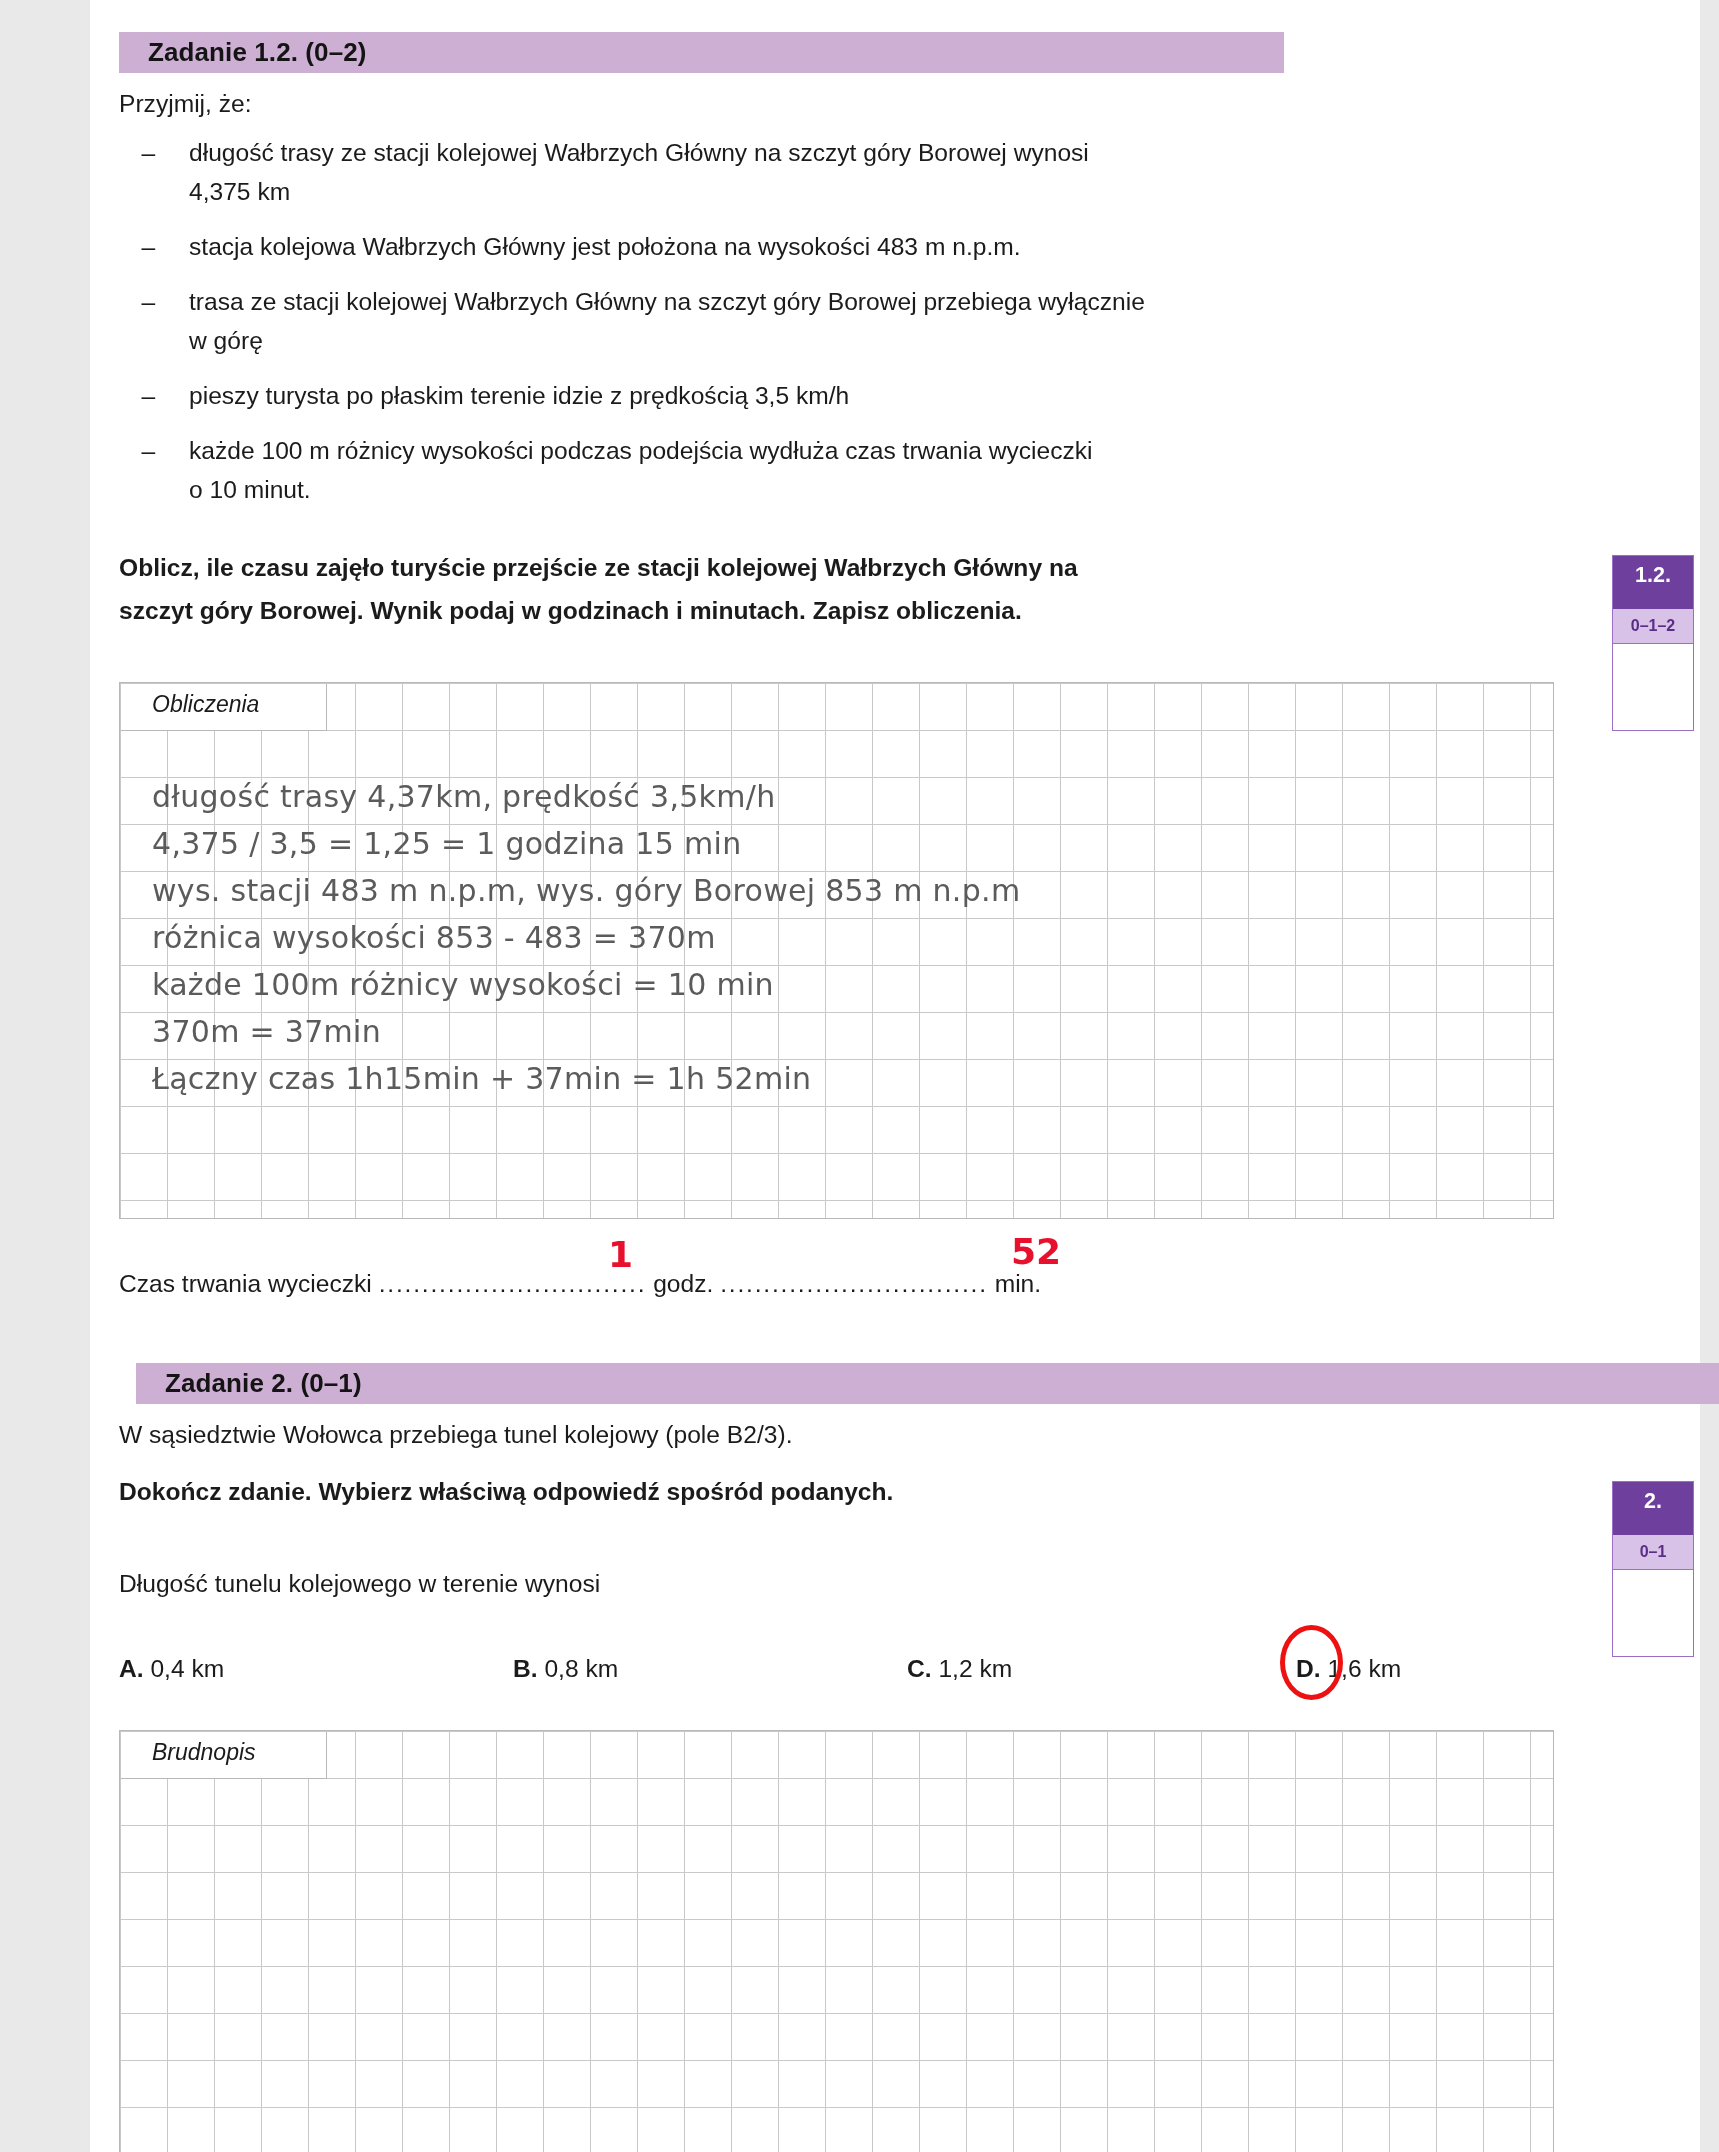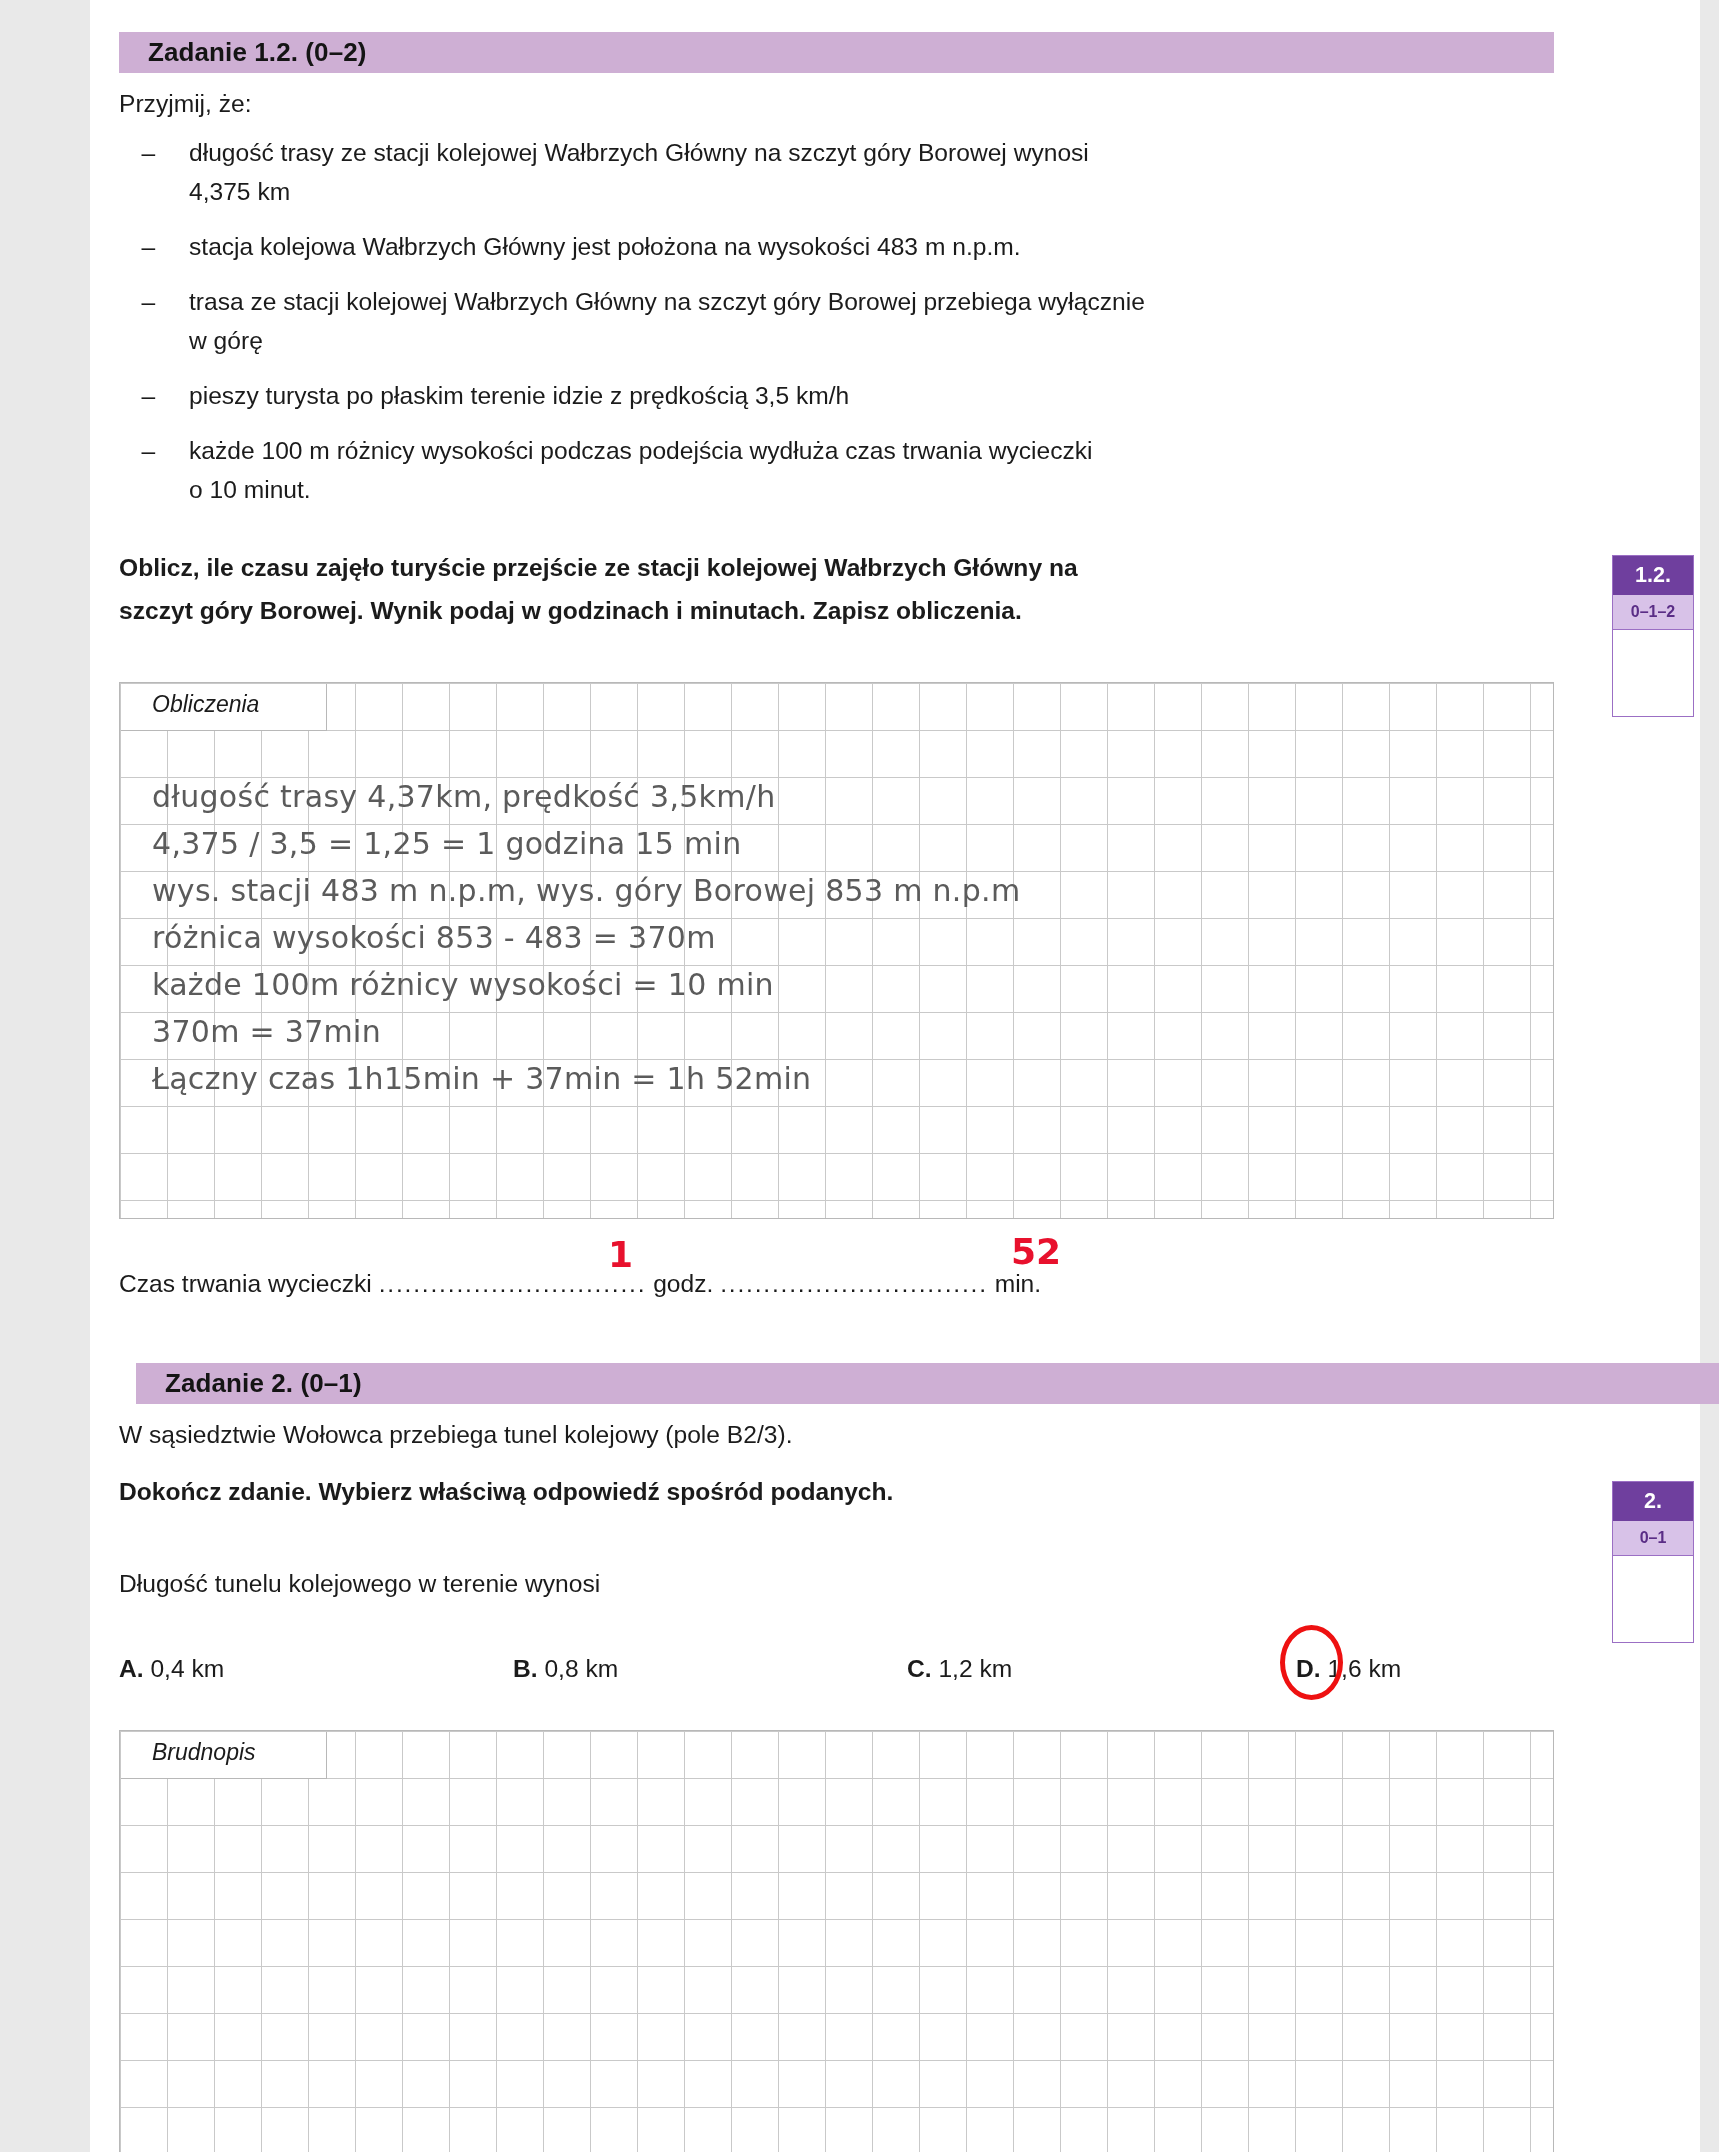--- a/index.html
+++ b/index.html
@@ -162,21 +162,21 @@
 
   
   .score-box {
     position: absolute;
     width: 82px;
     box-sizing: border-box;
     border: 1.8px solid #9b6fc4;
     background: #ffffff;
   }
   .score-box .sb-num {
-    height: 39px;
+    height: 53px;
     background: #6f3f9e;
     color: #ffffff;
     font-size: 21.5px;
     font-weight: bold;
     text-align: center;
     line-height: 39px;
   }
   .score-box .sb-range {
     height: 34px;
     background: #d8c2e8;
@@ -220,21 +220,21 @@
 </head>
 <body>
 
 <div class="page">
 
   <div class="left-strip"></div>
   <div class="right-strip"></div>
 
   <div class="content">
 
-    <div class="task-bar" style="left:29px; top:32px; width:1435px;">
+    <div class="task-bar" style="left:29px; top:32px; width:1165px;">
       <div class="task-title">Zadanie 1.2. (0–2)</div>
     </div>
 
     <div class="body-text" style="left:29px; top:84px;">Przyjmij, że:</div>
 
     <div class="bullets" style="top:133px;">
 
       <div class="bullet-row">
         <span class="dash">–</span>
         <span>długość trasy ze stacji kolejowej Wałbrzych Główny na szczyt góry Borowej wynosi</span><br>

